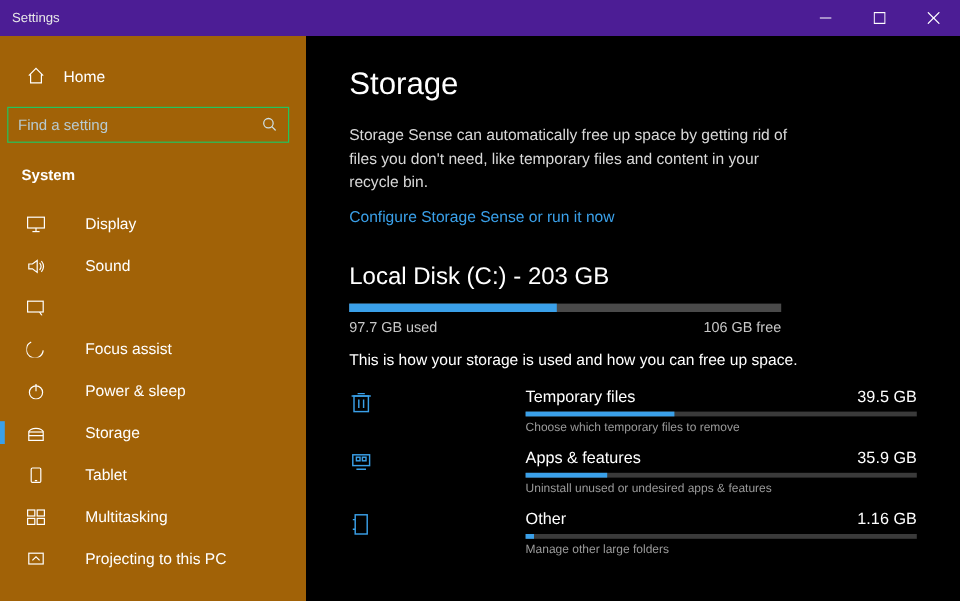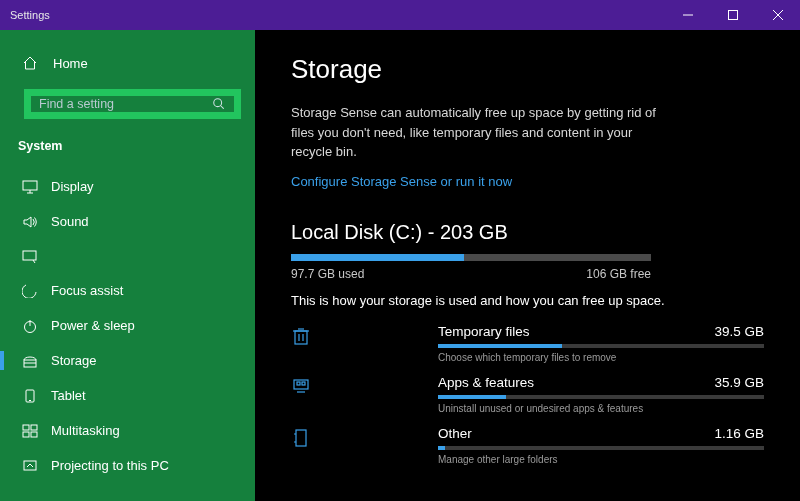--- a/index.html
+++ b/index.html
@@ -2,31 +2,31 @@
 <html><head>
 <meta charset="utf-8">
 <style>
   * { margin: 0; padding: 0; box-sizing: border-box; font-family: "Segoe UI", -apple-system, sans-serif; }
   body { width: 800px; height: 501px; background: #000; color: #fff; overflow: hidden; display: flex; flex-direction: column; }
   .titlebar { height: 30px; display: flex; align-items: center; padding-left: 10px; background: #4c1d95; }
   .titlebar-title { font-size: 11px; color: #e8e8e8; flex: 1; }
   .win-controls { display: flex; height: 100%; }
   .win-btn { width: 45px; height: 100%; display: flex; align-items: center; justify-content: center; color: #fff; cursor: pointer; }
   .body-row { flex: 1; display: flex; overflow: hidden; }
-  .sidebar { width: 255px; background: #15803d; display: flex; flex-direction: column; padding-top: 15px; }
+  .sidebar { width: 255px; background: #a16207; display: flex; flex-direction: column; padding-top: 15px; }
   .home-row { display: flex; align-items: center; padding: 10px 20px 18px 22px; gap: 15px; cursor: pointer; }
   .home-row .icon { width: 16px; display:flex; align-items:center; justify-content:center; }
   .home-row .label { font-size: 13px; }
-  .search { margin: 0 14px 14px 24px; height: 30px; border: 7px solid #22c55e; display: flex; align-items: center; padding: 0 8px; }
+  .search { margin: 0 14px 14px 6px; height: 30px; border: 1px solid #22c55e; display: flex; align-items: center; padding: 0 8px; }
   .search input { flex: 1; background: transparent; border: none; outline: none; color: #bfd1d7; font-size: 12.5px; }
   .search input::placeholder { color: #b8cad0; }
   .search .sicon { color: #cfe0e5; }
   .section-label { font-size: 12.5px; font-weight: 600; padding: 6px 18px 16px 18px; color: #fff; }
   .nav { display: flex; flex-direction: column; overflow: hidden; }
-  .nav-item { display: flex; align-items: center; gap: 13px; padding: 10px 22px; font-size: 13px; cursor: pointer; position: relative; }
+  .nav-item { display: flex; align-items: center; gap: 33px; padding: 10px 22px; font-size: 13px; cursor: pointer; position: relative; }
   .nav-item .icon { width: 16px; display:flex; align-items:center; justify-content:center; color:#fff; }
   .nav-item.active::before { content:""; position:absolute; left:0; top:8px; bottom:8px; width:4px; background:#3aa0e9; }
   .main { flex: 1; background: #000; padding: 24px 36px 0 36px; overflow: hidden; }
   .page-title { font-size: 26px; font-weight: 400; margin-bottom: 18px; }
   .desc { font-size: 13px; color: #d8d8d8; line-height: 1.5; max-width: 380px; margin-bottom: 10px; }
   .toggle-row { display: flex; align-items: center; gap: 12px; margin-bottom: 14px; }
   .toggle { width: 40px; height: 18px; border: 1.5px solid #aaa; border-radius: 10px; position: relative; cursor: pointer; }
   .toggle::after { content:""; position:absolute; left:3px; top:2px; width:10px; height:10px; background:#bbb; border-radius:50%; }
   .toggle-label { font-size: 13px; }
   .link { color: #3aa0e9; font-size: 13px; cursor: pointer; display: inline-block; margin-bottom: 32px; }

